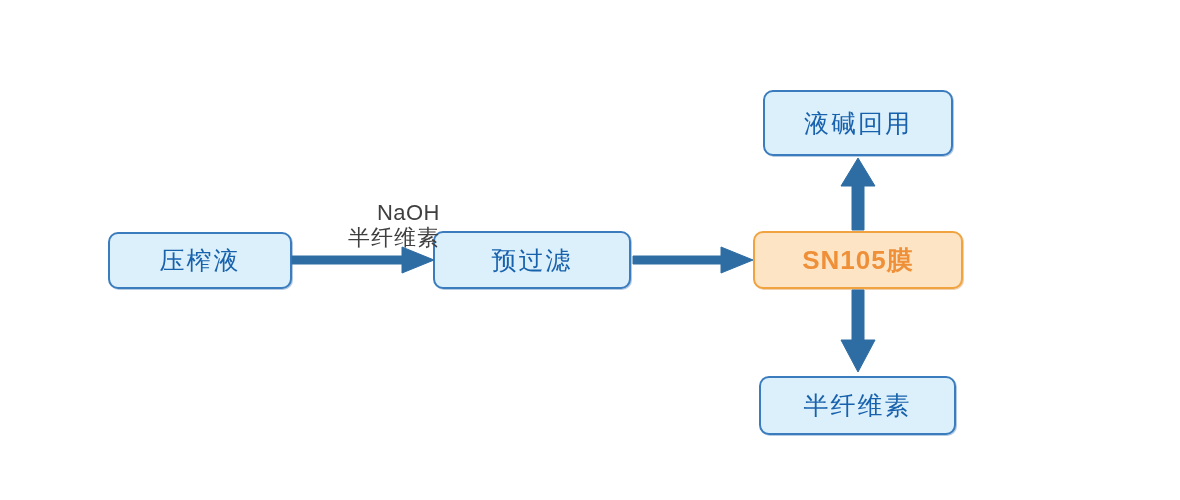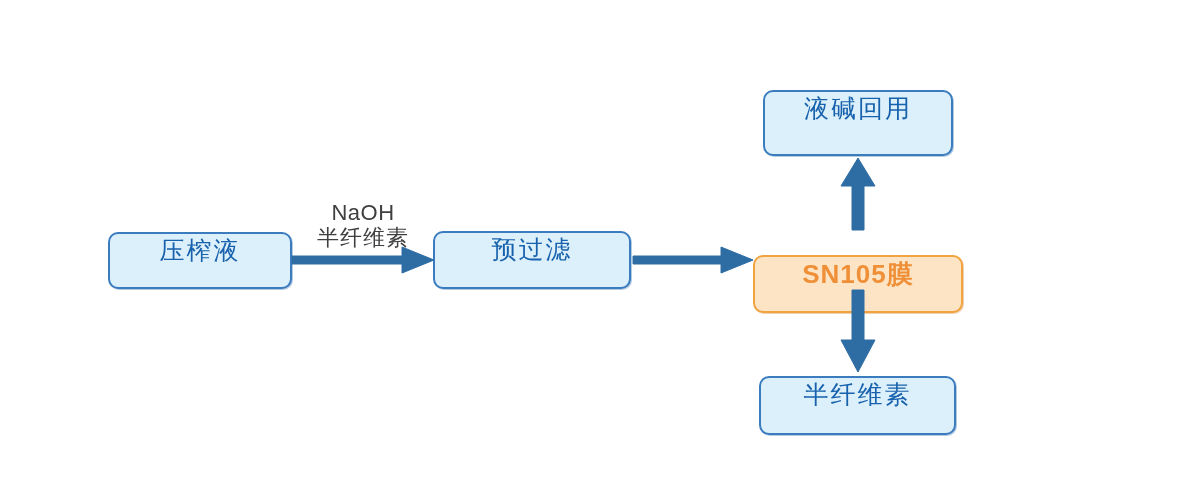--- a/index.html
+++ b/index.html
@@ -19,20 +19,21 @@
     width: 1180px;
     height: 500px;
     background: #ffffff;
   }
 
   
   .node {
     position: absolute;
     box-sizing: border-box;
     display: flex;
+    align-items: center;
     justify-content: center;
     border-radius: 10px;
     letter-spacing: 2px;
     white-space: nowrap;
   }
 
   .node-blue {
     background: #dcf0fb;
     border: 2px solid #3a7cbe;
     color: #1862ad;
@@ -46,41 +47,41 @@
     color: #ef9038;
     font-size: 26px;
     font-weight: bold;
     letter-spacing: 1px;
     box-shadow: 1px 1px 0 rgba(225,170,110,0.55);
   }
 
   
   #node-pressed   { left: 108px; top: 232px; width: 184px; height: 57px; }
   #node-prefilter { left: 433px; top: 231px; width: 198px; height: 58px; }
-  #node-membrane  { left: 753px; top: 231px; width: 210px; height: 58px; margin-top: 24px; }
+  #node-membrane  { left: 753px; top: 231px; width: 210px; height: 58px; }
   #node-alkali    { left: 763px; top:  90px; width: 190px; height: 66px; }
   #node-hemi      { left: 759px; top: 376px; width: 197px; height: 59px; }
 
   
   .arrow {
     position: absolute;
     overflow: visible;
   }
   #arrow-1 { left: 290px; top: 243px;  width: 146px; height: 34px; }
   #arrow-2 { left: 631px; top: 243px;  width: 124px; height: 34px; }
   #arrow-up   { left: 836px; top: 156px; width: 44px; height: 76px; }
   #arrow-down { left: 836px; top: 288px; width: 44px; height: 86px; }
 
   
   #reagent-label {
     position: absolute;
     left: 286px;
     top: 200px;
     width: 154px;
-    text-align: center;
+    text-align: right;
     color: #3f3f3f;
     font-size: 22px;
     line-height: 25px;
     white-space: nowrap;
   }
   #reagent-label .line-1 {
     letter-spacing: 0.5px;
   }
   #reagent-label .line-2 {
     letter-spacing: 1px;

